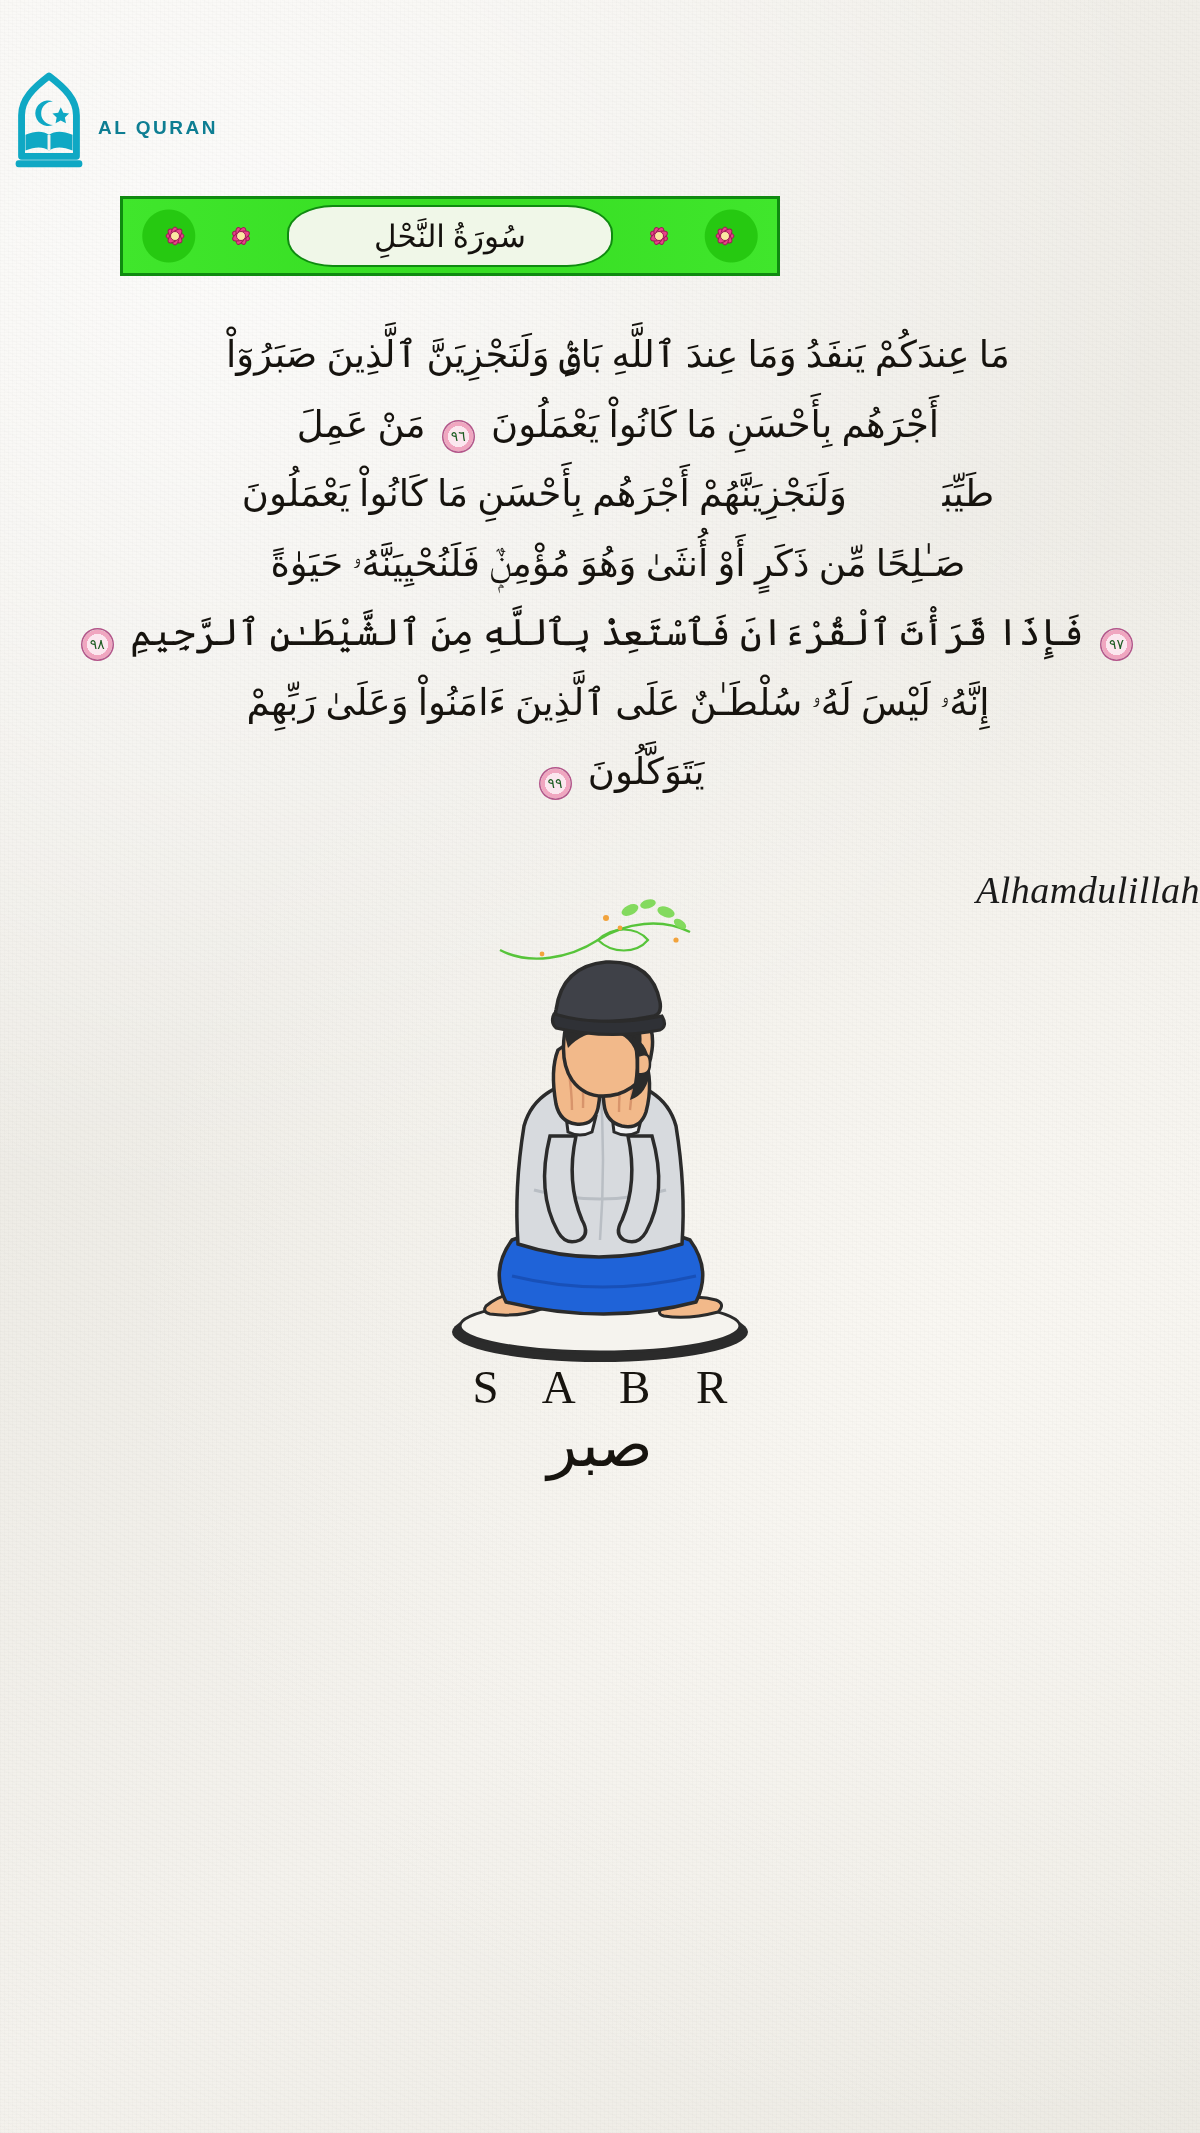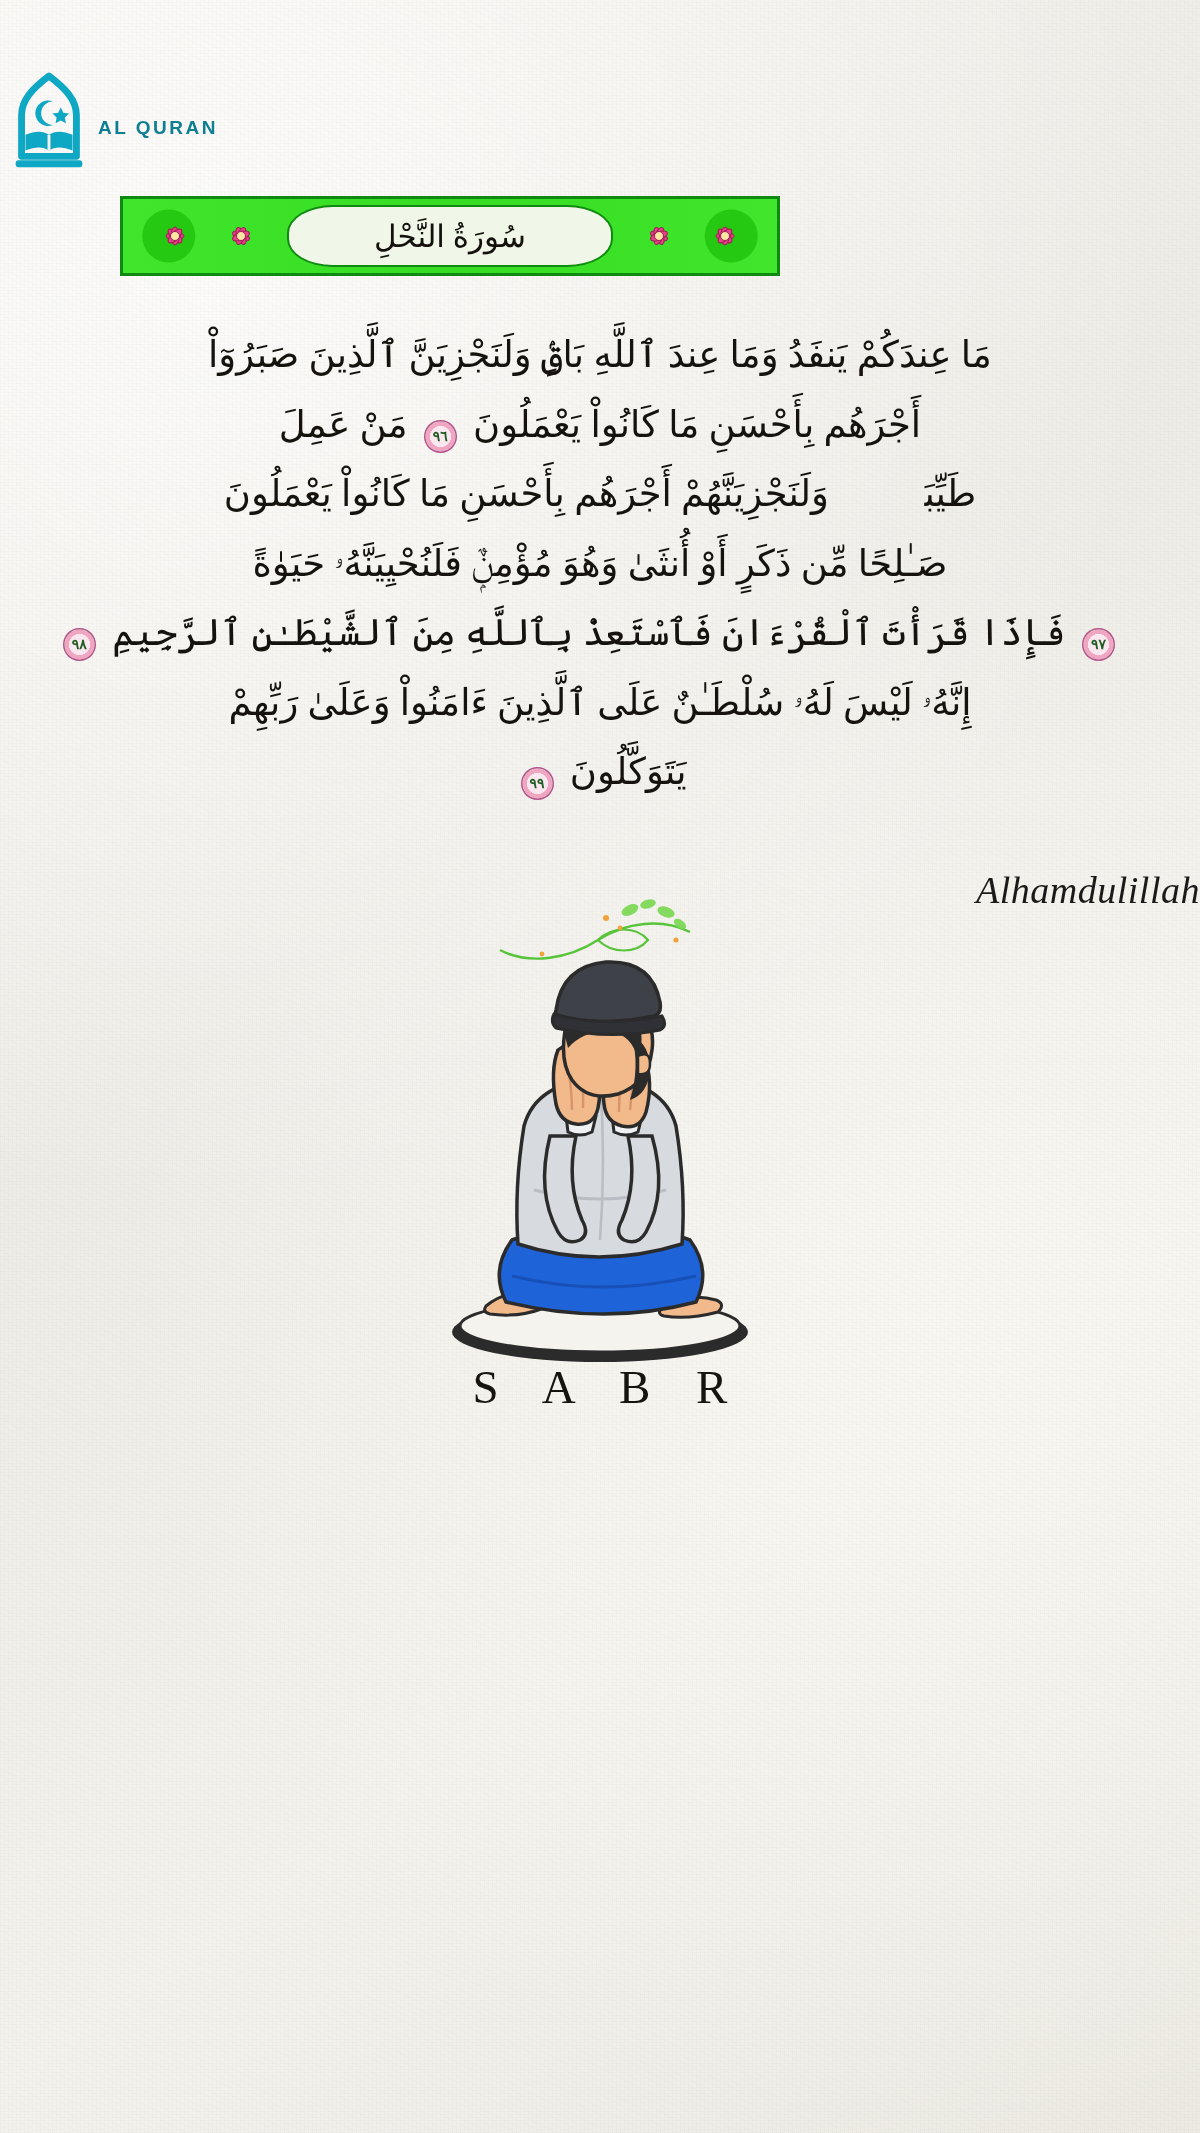--- a/index.html
+++ b/index.html
@@ -107,21 +107,21 @@
     font-size: 31px;
     color: #14110d;
     direction: rtl;
     white-space: nowrap;
   }
 
   
   .ayah-block {
     position: absolute;
     top: 320px;
-    left: 78px;
+    left: 96px;
     width: 1044px;
     direction: rtl;
     text-align: center;
     font-family: "Liberation Serif", "DejaVu Serif", serif;
     color: #16130e;
     font-size: 37px;
     line-height: 1.88;
     letter-spacing: 0.5px;
   }
   .ayah-line {
@@ -136,21 +136,20 @@
     margin: 0 7px;
     font-size: 14px;
     font-family: "Liberation Sans", sans-serif;
     color: #1d5c22;
     text-align: center;
     border-radius: 50%;
     background:
       radial-gradient(circle at 50% 50%, #fbe7ef 0 45%, #f0a6c0 46% 62%, #e8e4df 63% 100%);
     box-shadow: 0 0 0 1.5px #b4548a inset;
     direction: ltr;
-    font-weight: bold;
   }
 
   
   .alham {
     position: absolute;
     top: 868px;
     left: 0;
     right: 0;
     text-align: right;
   }
@@ -372,14 +371,15 @@
 
       <path d="M238 116 q12 -6 12 8 q0 12 -12 10 Z" fill="#f2b98a" stroke="#2b2b2b" stroke-width="2.5"></path>
 
       <path d="M156 70 q6 -44 50 -48 q46 -2 54 40 q2 12 -6 14 q-48 10 -92 2 q-8 -2 -6 -8 Z" fill="#3f4148" stroke="#2b2b2b" stroke-width="3.5"></path>
       <path d="M154 74 q48 14 108 2 q6 10 -2 14 q-52 10 -104 -2 q-6 -6 -2 -14 Z" fill="#2f3136" stroke="#2b2b2b" stroke-width="3"></path>
     </svg>
   </span>
 
   <div class="sabr">
     <div class="sabr-latin">S A B R</div>
+    <div class="sabr-arabic">صبر</div>
   </div>
 </div>
 
 </body></html>

